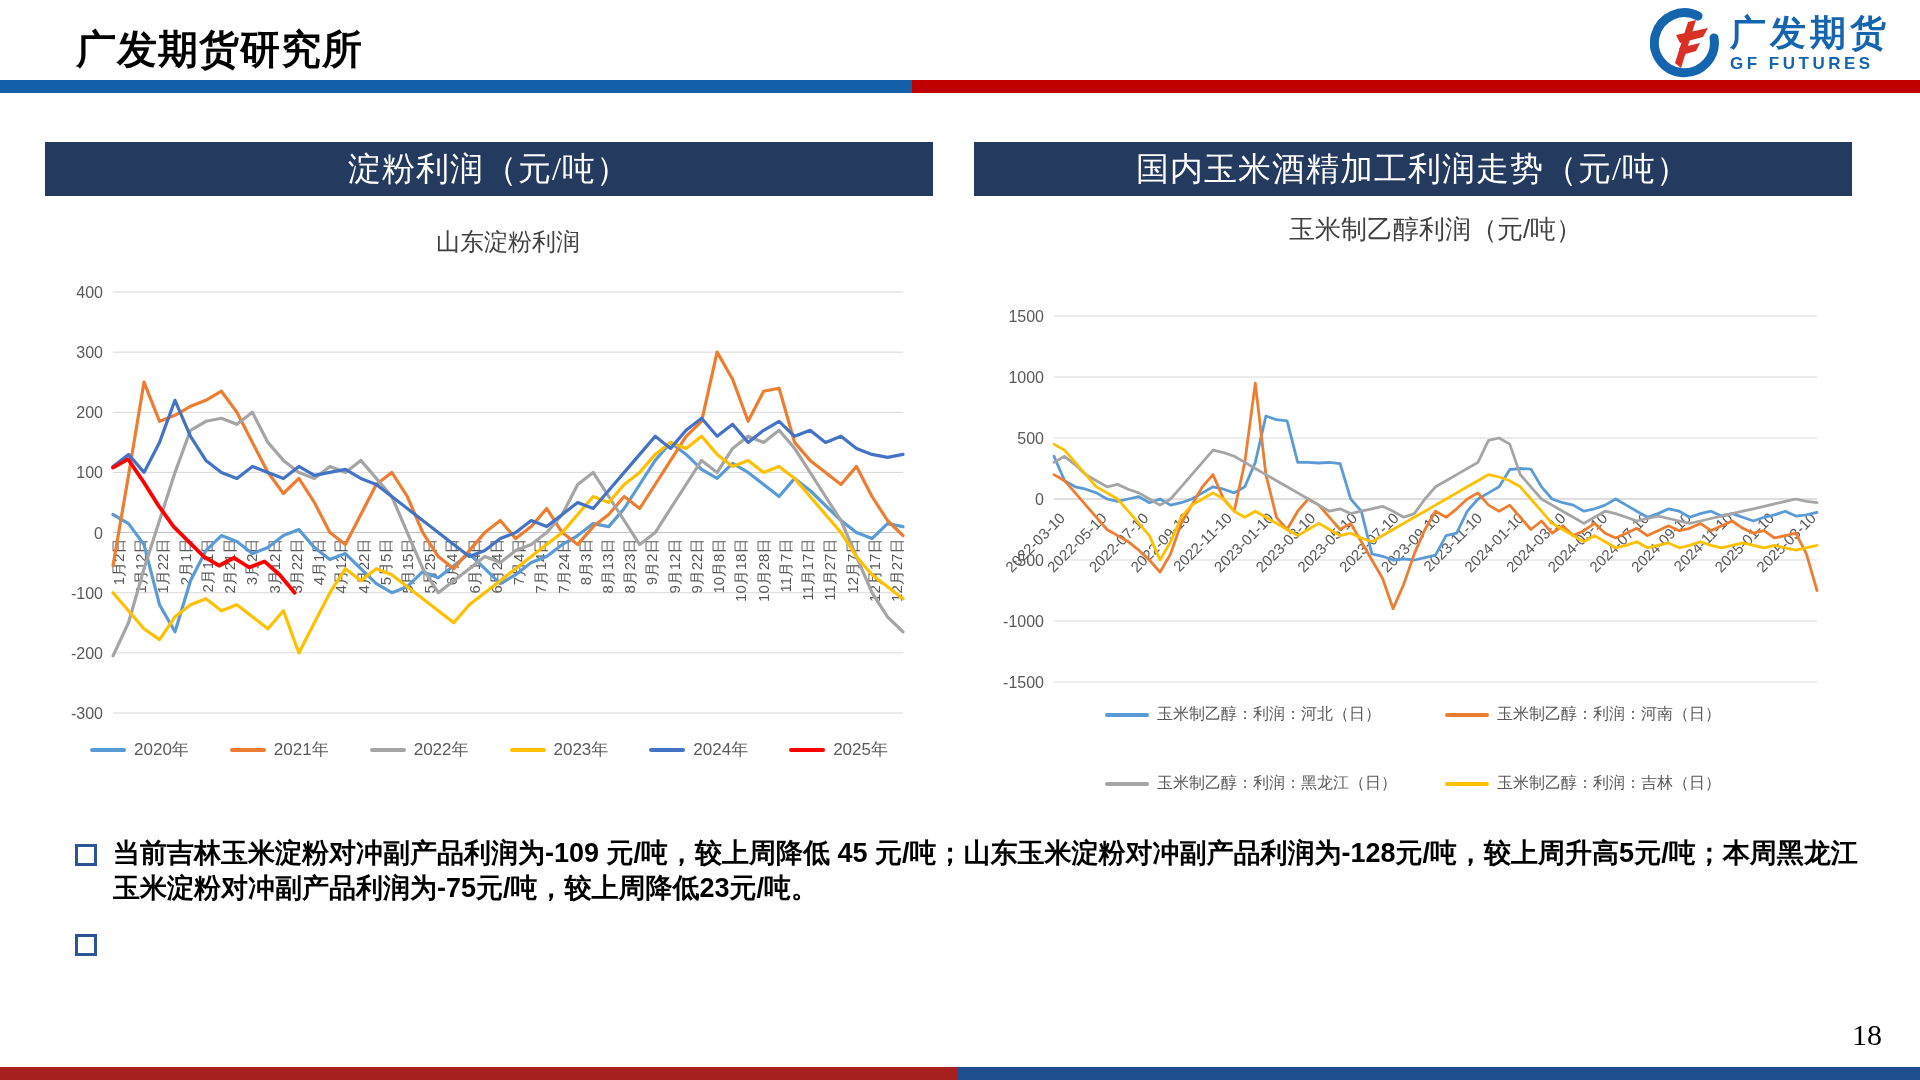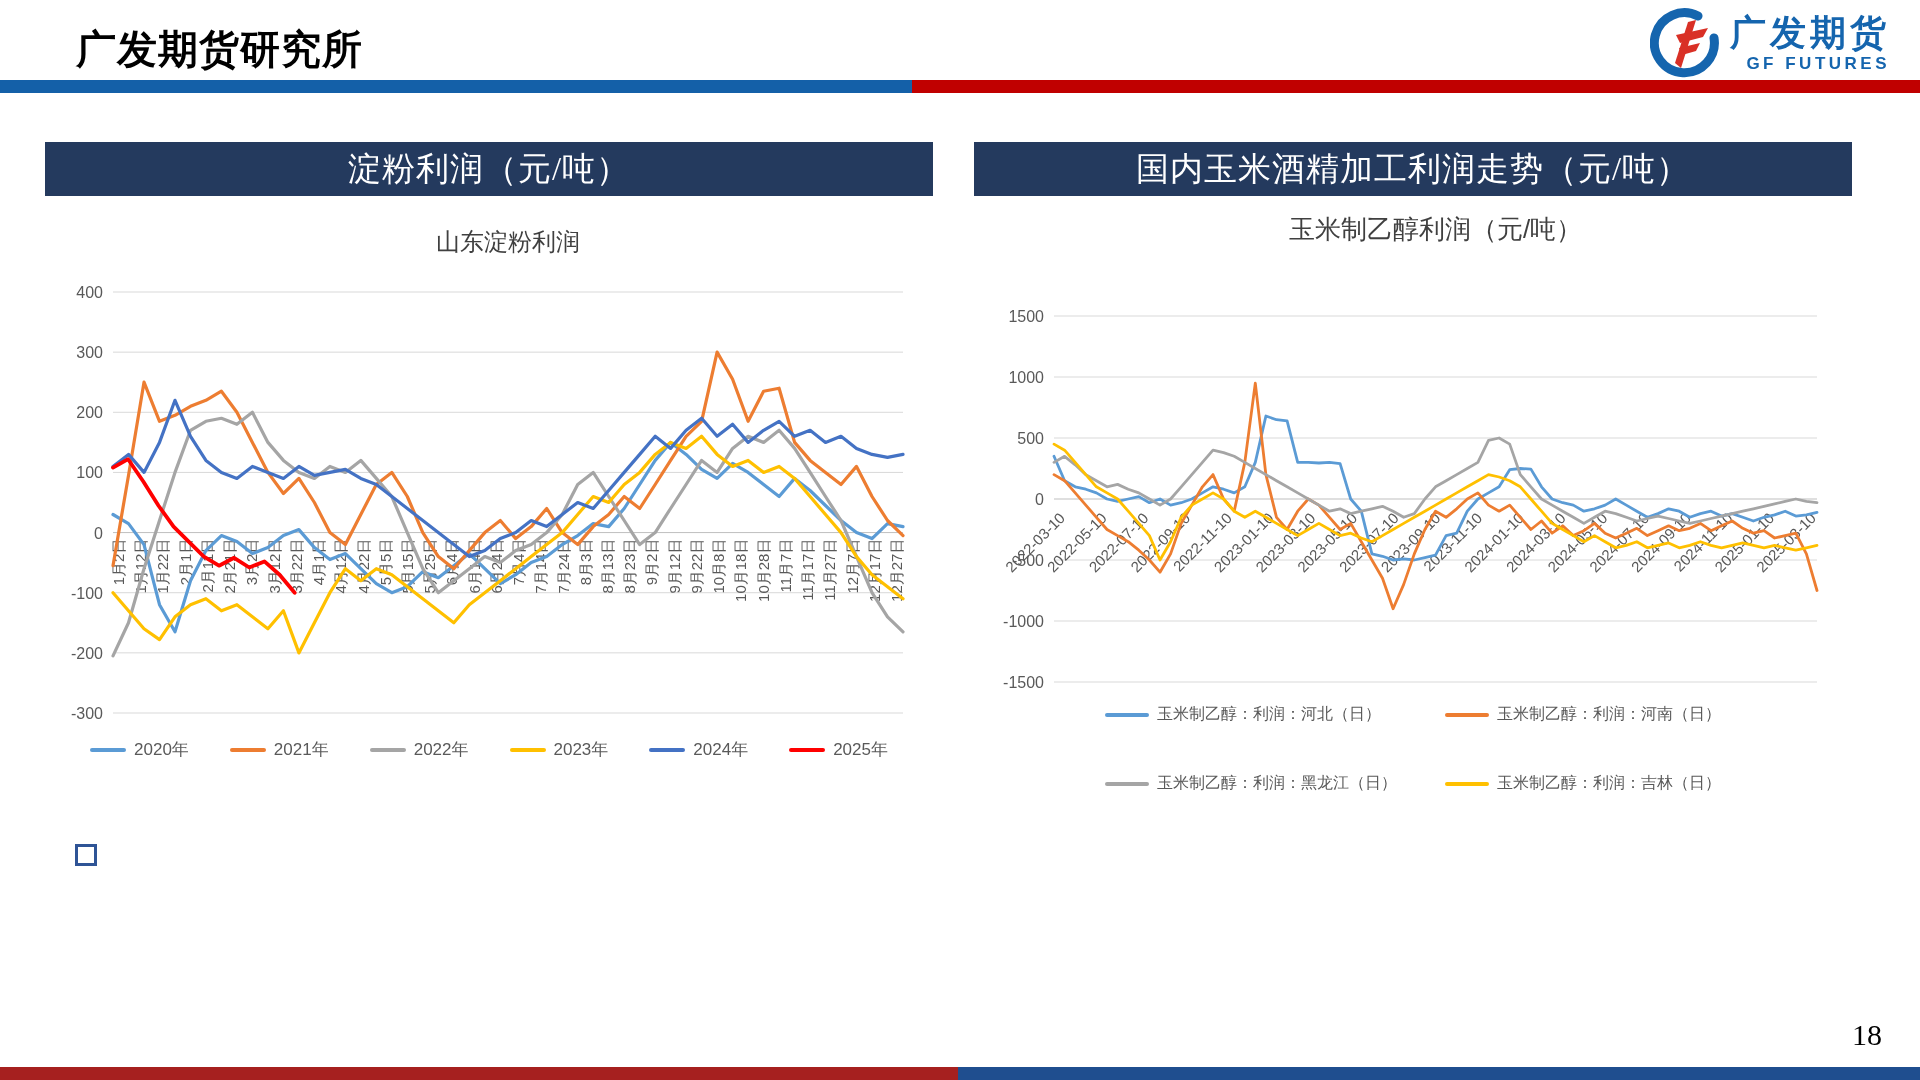--- a/index.html
+++ b/index.html
@@ -6,21 +6,21 @@
   body{
     width:1920px;height:1080px;position:relative;overflow:hidden;background:#ffffff;
     font-family:"Liberation Sans","DejaVu Sans",sans-serif;
   }
   .slide-title{
     position:absolute;left:76px;top:22px;font-size:40px;font-weight:bold;color:#000;
     letter-spacing:1px;font-family:"Liberation Sans","DejaVu Sans",sans-serif;
   }
   
   .logo{position:absolute;top:8px;right:30px;display:flex;align-items:center;gap:10px;}
-  .logo-text{display:flex;flex-direction:column;align-items:flex-end;line-height:1;}
+  .logo-text{display:flex;flex-direction:column;align-items:flex-start;line-height:1;}
   .logo-cn{font-size:36px;font-weight:bold;color:#1565AE;letter-spacing:4px;}
   .logo-en{font-size:17px;font-weight:bold;color:#1565AE;letter-spacing:3.5px;margin-top:4px;}
   
   .bar{position:absolute;height:13px;}
   .bar-top-blue{top:80px;left:0;width:912px;background:#1460A8;}
   .bar-top-red{top:80px;left:912px;right:0;background:#C00000;}
   .bar-bottom-red{bottom:0;left:0;width:958px;background:#A6201F;}
   .bar-bottom-blue{bottom:0;left:958px;right:0;background:#1F4E8F;}
   
   .panel{position:absolute;top:142px;height:632px;}
@@ -233,20 +233,24 @@
       <span class="leg-item">
         <span class="leg-swatch" style="background: rgb(255, 192, 0);"></span>
         <span>玉米制乙醇：利润：吉林（日）</span>
       </span>
     </div>
 </div>
 
 <div class="bullets">
   <div class="bullet">
     <span class="bullet-box"></span>
+    <span class="bullet-text">当前吉林玉米淀粉对冲副产品利润为-109 元/吨，较上周降低 45 元/吨；山东玉米淀粉对冲副产品利润为-128元/吨，较上周升高5元/吨；本周黑龙江玉米淀粉对冲副产品利润为-75元/吨，较上周降低23元/吨。</span>
+  </div>
+  <div class="bullet">
+    <span class="bullet-box"></span>
   </div>
 </div>
 
 <div class="footer-source">数据来源：Mysteel 广发期货研究所</div>
 <div class="page-number">18</div>
 
 <div class="bar bar-bottom-red"></div>
 <div class="bar bar-bottom-blue"></div>
 
 </body></html>

